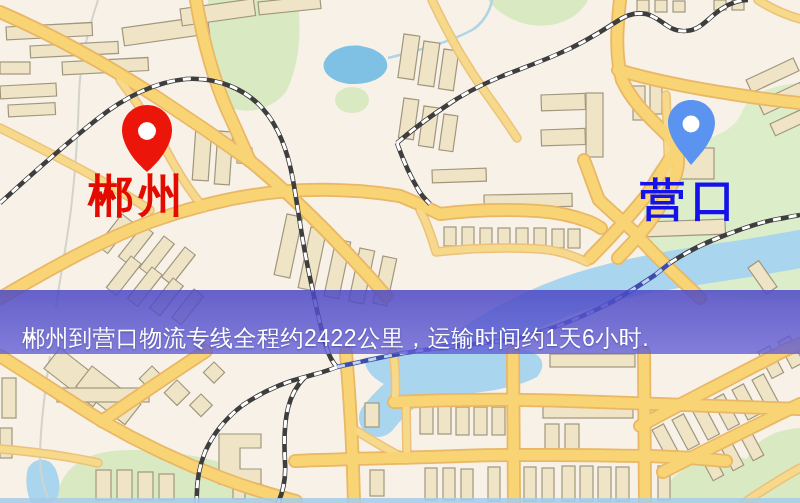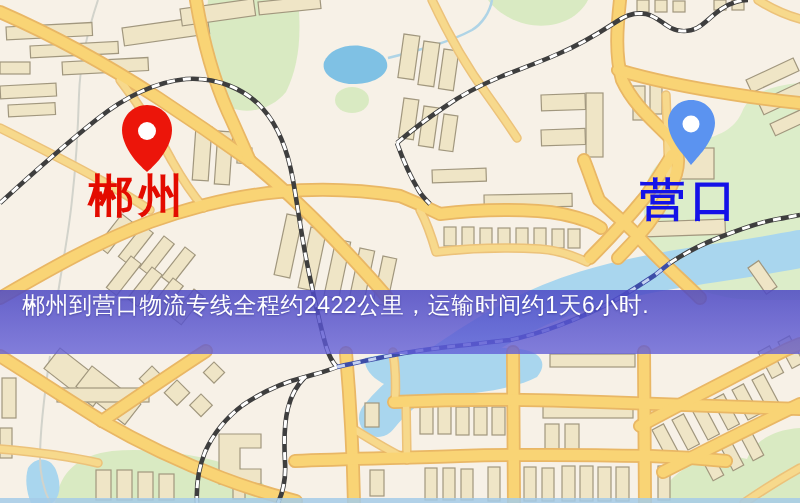--- a/index.html
+++ b/index.html
@@ -23,21 +23,21 @@
   .waters{fill:#A9D6EE;}
   .buildings rect,.buildings path{fill:#EFE5C6;stroke:#A1977E;stroke-width:1.2;}
 
   .city-label{position:absolute;font-family:"Liberation Serif", serif;font-weight:bold;
               line-height:1.1;white-space:nowrap;user-select:none;}
   .origin-label{left:88px;top:172px;font-size:45px;letter-spacing:5px;color:#E30B00;}
   .dest-label{left:640px;top:176px;font-size:45px;letter-spacing:6px;color:#1412E8;}
 
   .banner{position:absolute;left:0;top:290px;width:800px;height:64px;box-sizing:border-box;
           background:linear-gradient(180deg, rgba(76,72,196,0.85), rgba(97,93,215,0.78));
-          display:flex;align-items:flex-start;padding-left:22px;}
+          display:flex;align-items:flex-end;padding-left:22px;}
   .banner-text{color:#FFFFFF;font-size:23px;letter-spacing:0.5px;white-space:nowrap;
                text-shadow:0 1px 2px rgba(30,30,110,0.45);}
 </style>
 </head>
 <body>
 
 <div class="stage">
   <svg class="map-svg" viewBox="0 0 800 503">
     <defs>
       <g id="roads-major">

